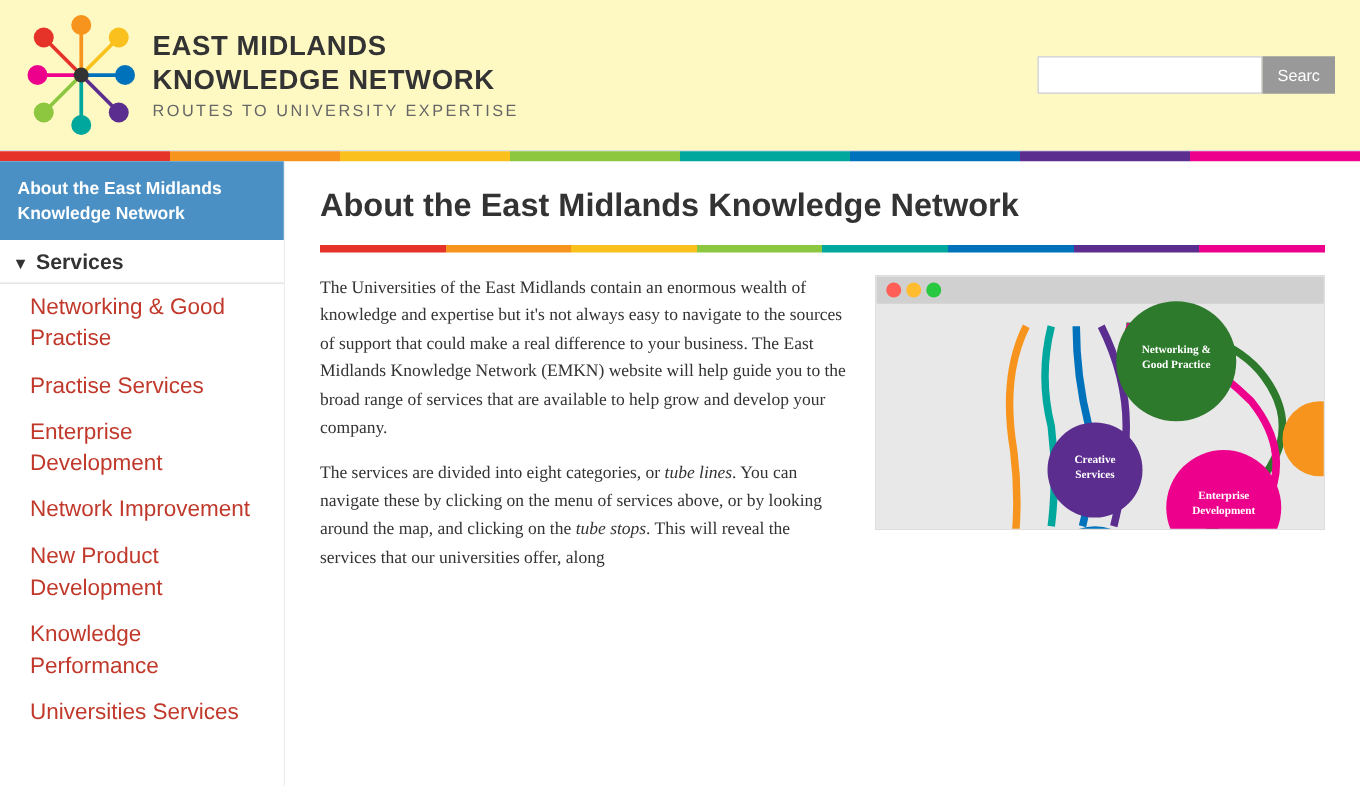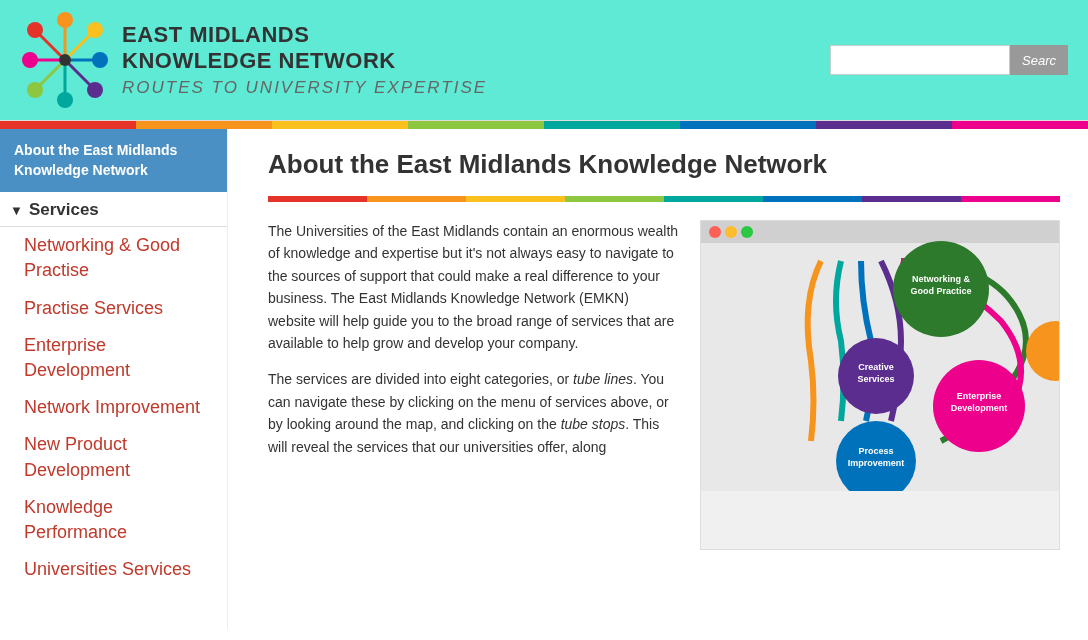--- a/index.html
+++ b/index.html
@@ -4,47 +4,46 @@
   <style>
     * { margin: 0; padding: 0; box-sizing: border-box; }
     body { font-family: Arial, sans-serif; font-size: 14px; color: #333; background: #fff; width: 1088px; }
 
     
     .header {
       display: flex;
       align-items: center;
       justify-content: space-between;
       padding: 10px 20px;
-      background: #5eead4;
+      background: #fef9c3;
       border-bottom: 1px solid #ddd;
     }
     .logo-area {
       display: flex;
       align-items: center;
       gap: 12px;
     }
     .logo-graphic {
       width: 90px;
       height: 100px;
     }
     .logo-text h1 {
       font-size: 22px;
       font-weight: bold;
       color: #333;
       line-height: 1.2;
       text-transform: uppercase;
       letter-spacing: 0.5px;
     }
     .logo-text p {
-      font-size: 17px;
+      font-size: 13px;
       color: #666;
       letter-spacing: 2px;
       text-transform: uppercase;
       margin-top: 4px;
-      font-style: italic;
     }
     .header-search {
       display: flex;
       align-items: center;
       gap: 0;
     }
     .search-input {
       width: 180px;
       height: 30px;
       border: 1px solid #ccc;
@@ -52,21 +51,20 @@
       font-size: 13px;
     }
     .search-btn {
       height: 30px;
       padding: 0 12px;
       background: #999;
       color: #fff;
       border: none;
       cursor: pointer;
       font-size: 13px;
-      font-style: italic;
     }
 
     
     .rainbow-bar {
       height: 8px;
       background: linear-gradient(to right,
         #e63329 0%, #e63329 12.5%,
         #f7941d 12.5%, #f7941d 25%,
         #f9c01e 25%, #f9c01e 37.5%,
         #8dc63f 37.5%, #8dc63f 50%,
@@ -74,21 +72,20 @@
         #0072bc 62.5%, #0072bc 75%,
         #5b2d8e 75%, #5b2d8e 87.5%,
         #ec008c 87.5%, #ec008c 100%
       );
     }
 
     
     .main-layout {
       display: flex;
       min-height: 500px;
-      gap: 12px;
     }
 
     
     .sidebar {
       width: 228px;
       min-width: 228px;
       background: #fff;
       border-right: 1px solid #eee;
     }
     .sidebar-active {
@@ -141,41 +138,42 @@
         #00a79d 50%, #00a79d 62.5%,
         #0072bc 62.5%, #0072bc 75%,
         #5b2d8e 75%, #5b2d8e 87.5%,
         #ec008c 87.5%, #ec008c 100%
       );
       margin-bottom: 18px;
     }
     .content-body {
       display: flex;
       gap: 20px;
+      font-family: Liberation Serif, serif;
     }
     .content-text {
       flex: 1;
       font-size: 14px;
       line-height: 1.6;
       color: #333;
     }
     .content-text p {
       margin-bottom: 14px;
     }
     .content-text em {
       font-style: italic;
     }
     .content-image {
       width: 360px;
       min-width: 360px;
       background: #f0f0f0;
       border: 1px solid #ddd;
       position: relative;
       overflow: hidden;
-      height: 330px;
+      height: 204px;
     }
   </style>
 </head>
 <body>
 
 <div class="header">
   <div class="logo-area">
 
     <svg class="logo-graphic" viewBox="0 0 90 100" xmlns="http://www.w3.org/2000/svg">
 

